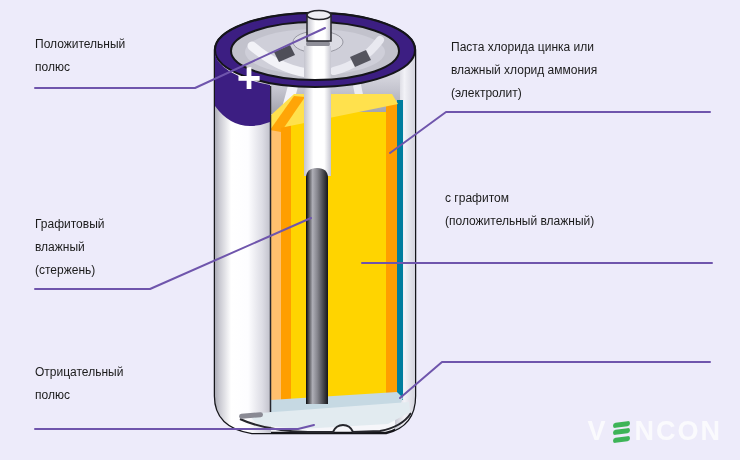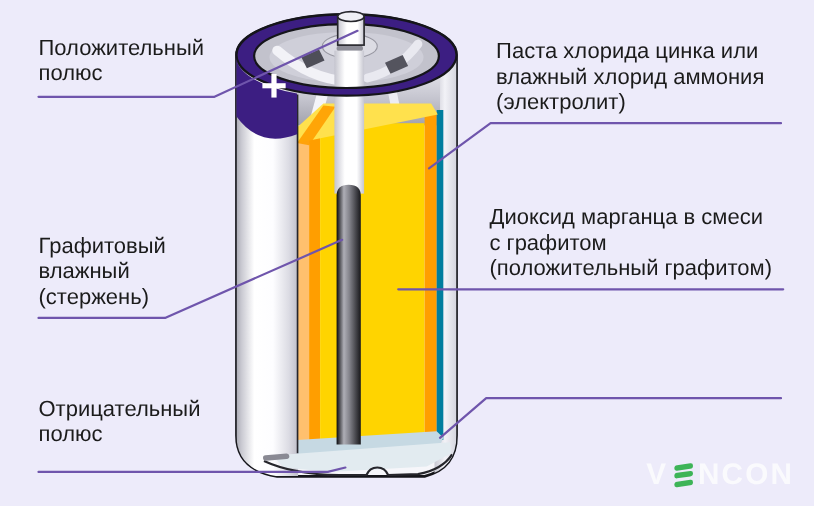--- a/index.html
+++ b/index.html
@@ -7,21 +7,21 @@
   .stage{
     position:relative;
     width:740px;
     height:460px;
     background:var(--c-page_bg,#EDEBFA);
     overflow:hidden;
   }
   .stage svg{position:absolute;left:0;top:0;}
   .label{
     position:absolute;
-    font-size:20px;
+    font-size:12px;
     line-height:23px;
     color:var(--c-label_text,#1b1b1b);
     white-space:nowrap;
   }
   .fill-purple{fill:var(--c-battery_purple);}
   .fill-yellow{fill:var(--c-mno2_yellow);}
   .fill-yellow-top{fill:var(--c-mno2_top_yellow);}
   .fill-orange{fill:var(--c-electrolyte_orange);}
   .fill-lorange{fill:var(--c-electrolyte_light_orange);}
   .fill-teal{fill:var(--c-separator_teal);}
@@ -167,23 +167,22 @@
     <div>(электролит)</div>
   </div>
 
   <div class="label" style="left:35px;top:213px">
     <div>Графитовый</div>
     <div>влажный</div>
     <div>(стержень)</div>
   </div>
 
   <div class="label" style="left:445px;top:187px">
-    <div>Диоксид марганца в смеси</div>
     <div>с графитом</div>
-    <div>(положительный графитом)</div>
+    <div>(положительный влажный)</div>
   </div>
 
   <div class="label" style="left:445px;top:311px">
   </div>
 
   <div class="label" style="left:35px;top:361px">
     <div>Отрицательный</div>
     <div>полюс</div>
   </div>
 

